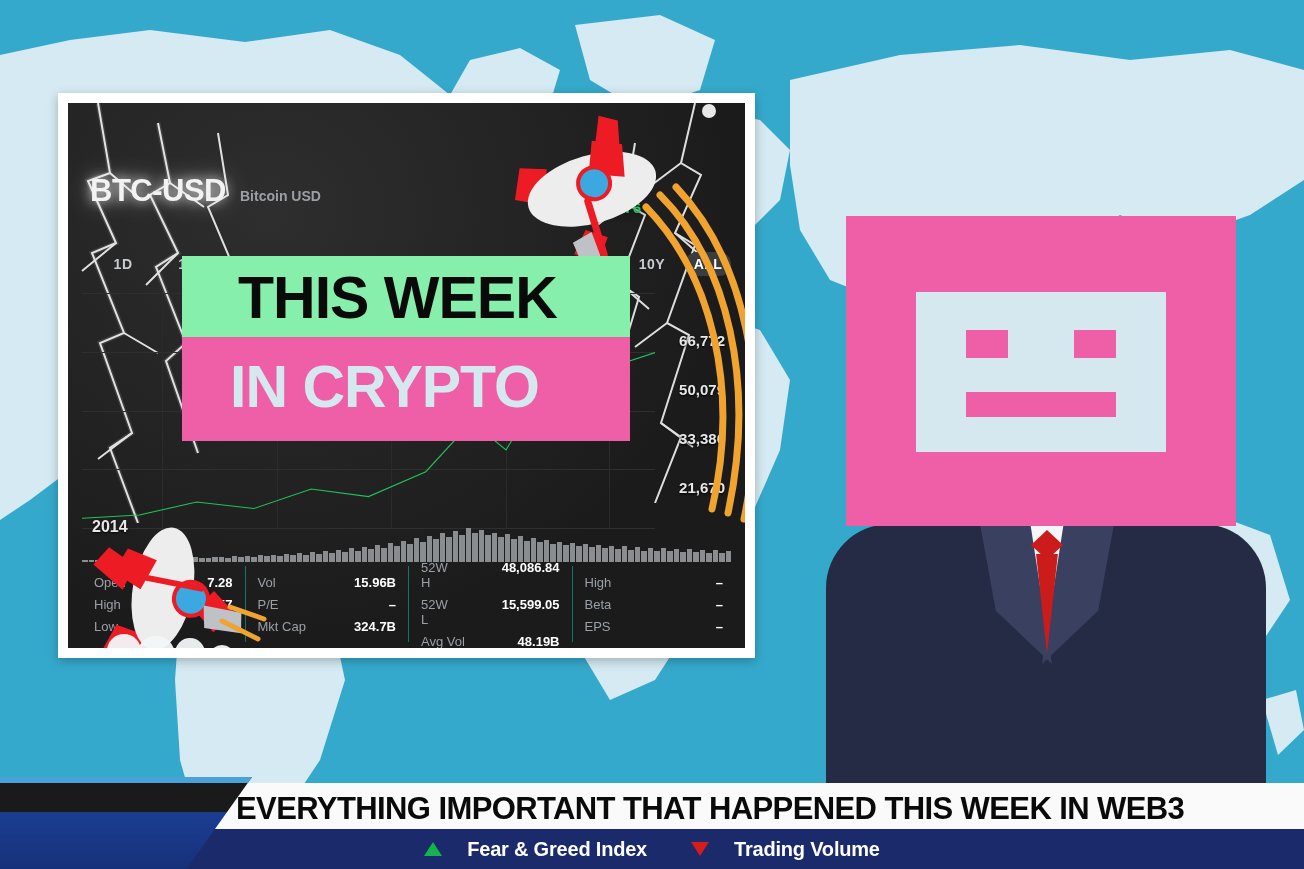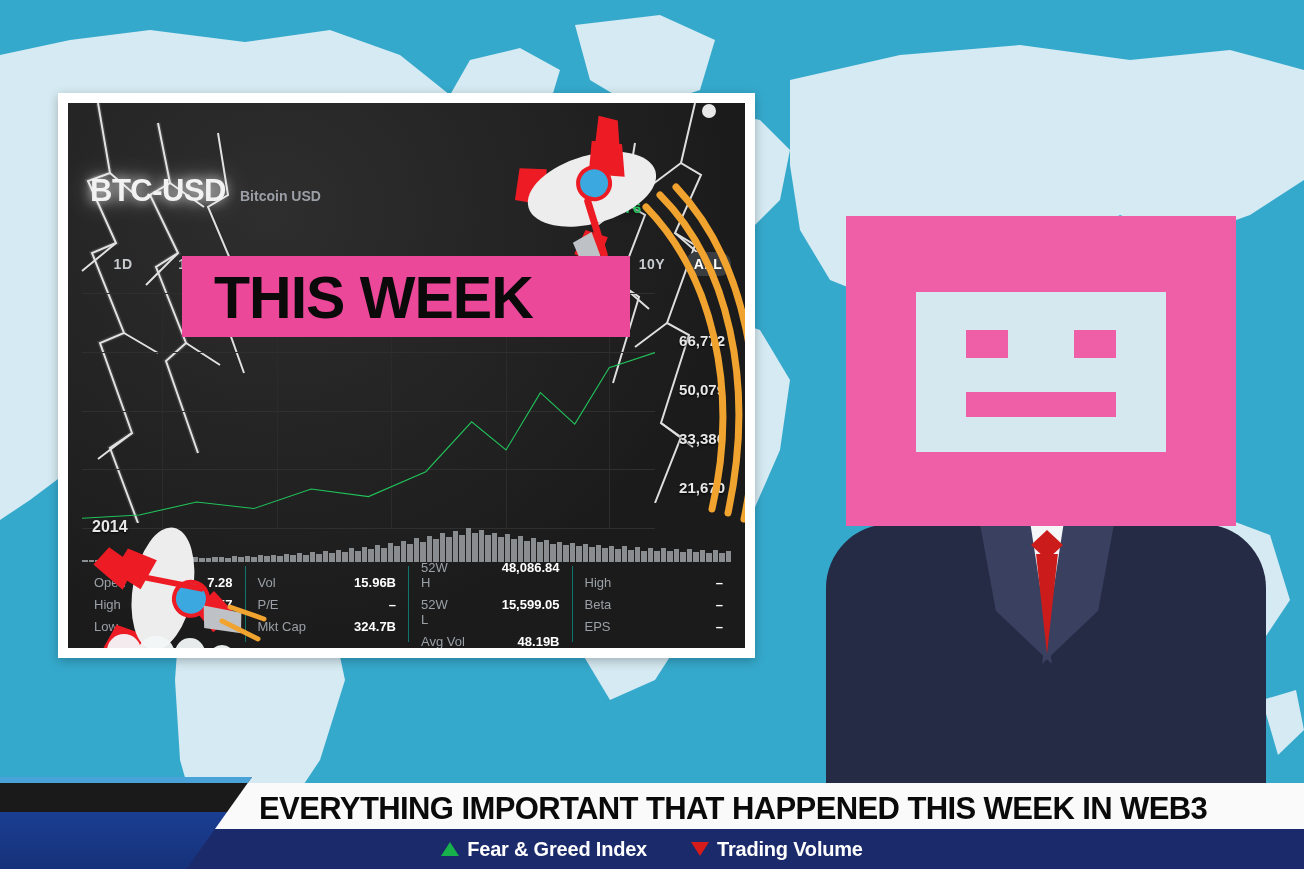--- a/index.html
+++ b/index.html
@@ -84,22 +84,22 @@
   .stat-col { flex:1; display:flex; flex-direction:column; justify-content:center;
               padding:0 12px; border-left:1px solid #0f766e; gap:7px;}
   .stat-col:first-child { border-left:none; }
   .stat-row { display:flex; justify-content:space-between; }
   .stat-k { color:#9aa0a6; }
   .stat-v { color:#ffffff; font-weight:bold;margin-left:48px; }
 
   
   #title-overlay { position:absolute; left:182px; top:256px; width:448px; z-index:20; }
   #title-line1 {
-    background:#ec4899; color:#0a0a0a; font-size:59px; font-weight:bold;
-    letter-spacing:-1px; padding:14px 0 10px 32px; line-height:.96;
+    background:#86efac; color:#0a0a0a; font-size:59px; font-weight:bold;
+    letter-spacing:-1px; padding:14px 0 10px 56px; line-height:.96;
   }
   #title-line2 {
     background:#EE5FA7; color:#D6E8EF; font-size:59px; font-weight:bold;
     letter-spacing:-1px; padding:22px 0 26px 48px; line-height:.96;
   }
 
   
   #character { position:absolute; left:846px; top:216px; width:420px; height:585px; z-index:8;}
   #head {
     position:absolute; left:0; top:0; width:390px; height:310px;
@@ -124,28 +124,28 @@
               clip-path:polygon(50% 0,100% 50%,50% 100%,0 50%); }
   #tie { position:absolute; left:220px; top:38px; width:26px; height:100px; background:#CC1B1B;
          clip-path:polygon(8% 0,92% 0,50% 100%); }
 
   
   #banner { position:absolute; left:0; bottom:0; width:100%; height:92px; z-index:30; }
   #banner-white {
     position:absolute; left:0; bottom:34px; width:100%; height:52px; background:#FAFAFA;
   }
   #headline {
-    position:absolute; left:259px; bottom:42px; right:14px;
+    position:absolute; left:236px; bottom:42px; right:14px;
     font-size:31px; font-weight:bold; color:#0a0a0a; letter-spacing:-.6px; white-space:nowrap;
   }
   #ticker-bar {
     position:absolute; left:0; bottom:0; width:100%; height:40px; background:#1B2A6B;
     display:flex; align-items:center; justify-content:center; gap:44px;
   }
-  .tick-item { display:flex; align-items:center; gap:8px; color:#ffffff;
+  .tick-item { display:flex; align-items:center; gap:25px; color:#ffffff;
                font-size:20px; font-weight:bold; letter-spacing:-.2px; }
   .arrow-up { width:0;height:0;border-left:9px solid transparent;border-right:9px solid transparent;
               border-bottom:14px solid #17B24B; }
   .arrow-down { width:0;height:0;border-left:9px solid transparent;border-right:9px solid transparent;
                 border-top:14px solid #D61B1B; }
 
   
   #logo-wrap { position:absolute; left:0; bottom:0; width:252px; height:92px;
                background:linear-gradient(180deg,#1a1a1a 0%,#1a1a1a 38%,#1B3E92 38%,#16317a 100%);
                clip-path:polygon(0 0,100% 0,74% 100%,0 100%); z-index:32; }
@@ -475,20 +475,21 @@
         <g stroke="#F0A32E" stroke-width="5" fill="none" stroke-linecap="round">
           <path d="M150 118 L186 136"></path>
             <path d="M158 104 L192 116"></path>
         </g>
       </svg>
     </div>
   </div>
 
   <div id="title-overlay">
     <div id="title-line1">THIS WEEK</div>
+    <div id="title-line2">IN CRYPTO</div>
   </div>
 
   <div id="character">
     <div id="body">
       <div id="suit"></div>
       <div id="shirt"></div>
       <div id="lapel-l"></div>
       <div id="lapel-r"></div>
       <div id="tie-knot"></div>
       <div id="tie"></div>

